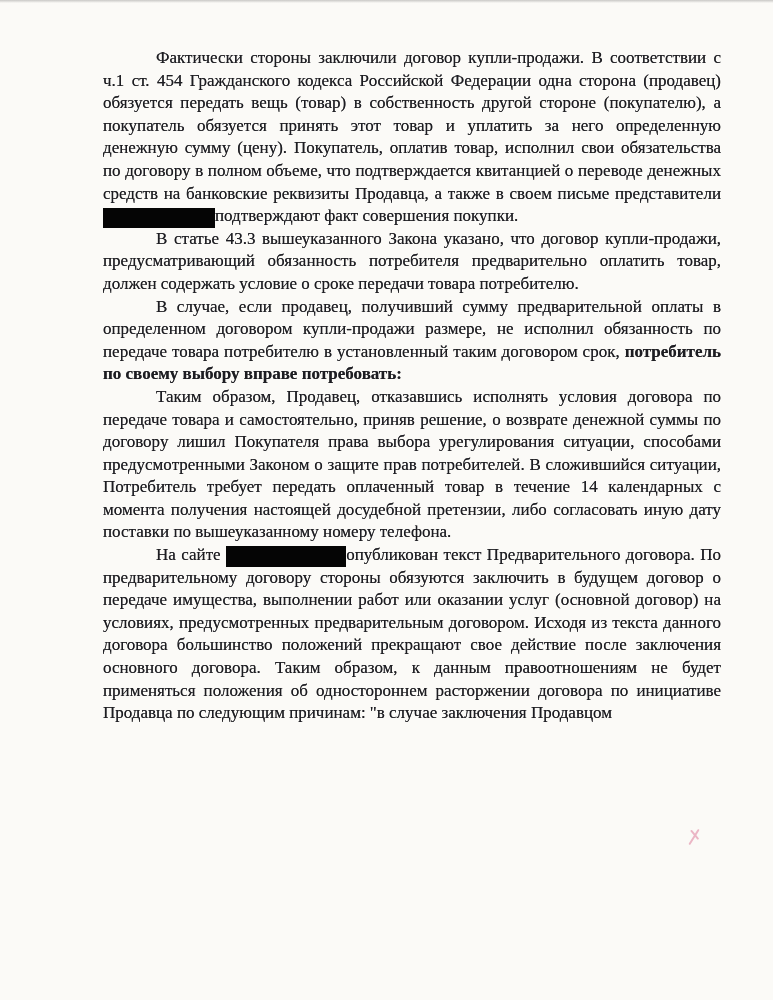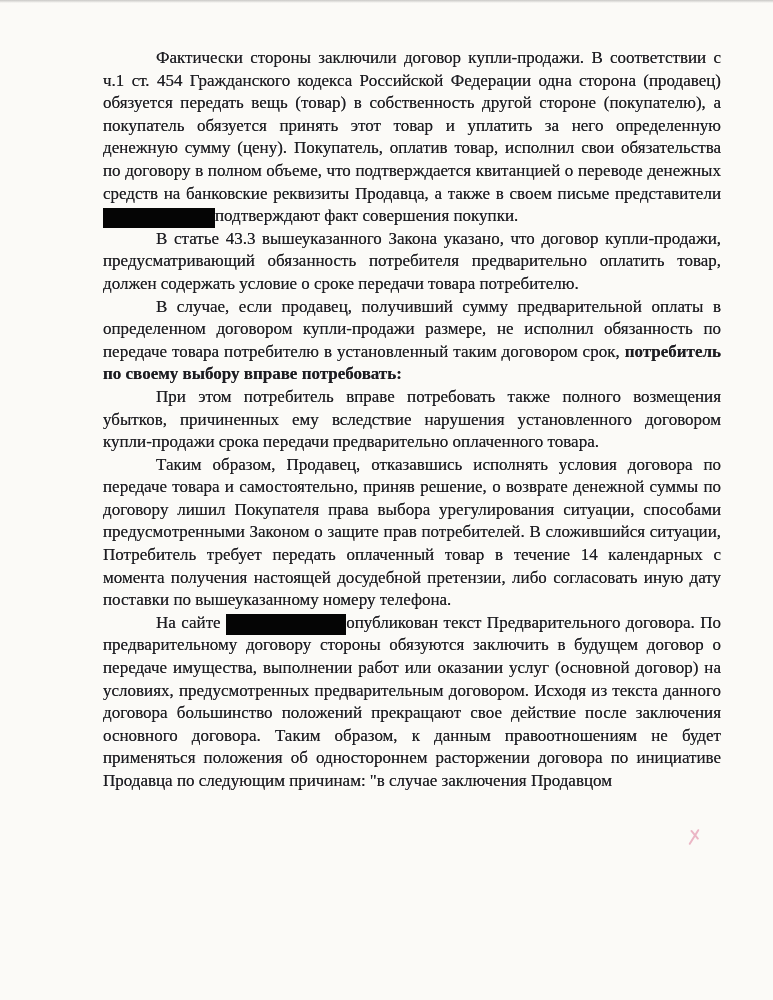--- a/index.html
+++ b/index.html
@@ -78,21 +78,20 @@
 
   <p class="para"><span>Фактически стороны заключили договор купли-продажи. В соответствии с ч.1 ст. 454 Гражданского кодекса Российской Федерации одна сторона (продавец) обязуется передать вещь (товар) в собственность другой стороне (покупателю), а покупатель обязуется принять этот товар и уплатить за него определенную денежную сумму (цену). Покупатель, оплатив товар, исполнил свои обязательства по договору в полном объеме, что подтверждается квитанцией о переводе денежных средств на банковские реквизиты Продавца, а также в своем письме представители </span><span class="redact redact-1"></span><span>подтверждают факт совершения покупки.</span></p>
 
 
   <p class="para">В статье 43.3 вышеуказанного Закона указано, что договор купли-продажи, предусматривающий обязанность потребителя предварительно оплатить товар, должен содержать условие о сроке передачи товара потребителю.</p>
 
   <p class="para"><span>В случае, если продавец, получивший сумму предварительной оплаты в определенном договором купли-продажи размере, не исполнил обязанность по передаче товара потребителю в установленный таким договором срок, </span><span class="bold-seg">потребитель по своему выбору вправе потребовать:</span></p>
 
 
 
-  <p class="para">При этом потребитель вправе потребовать также полного возмещения убытков, причиненных ему вследствие нарушения установленного договором купли-продажи срока передачи предварительно оплаченного товара.</p>
 
 
   <p class="para">Таким образом, Продавец, отказавшись исполнять условия договора по передаче товара и самостоятельно, приняв решение, о возврате денежной суммы по договору лишил Покупателя права выбора урегулирования ситуации, способами предусмотренными Законом о защите прав потребителей. В сложившийся ситуации, Потребитель требует передать оплаченный товар в течение 14 календарных с момента получения настоящей досудебной претензии, либо согласовать иную дату поставки по вышеуказанному номеру телефона.</p>
 
   <p class="para"><span>На сайте </span><span class="redact redact-2"></span><span>опубликован текст Предварительного договора. По предварительному договору стороны обязуются заключить в будущем договор о передаче имущества, выполнении работ или оказании услуг (основной договор) на условиях, предусмотренных предварительным договором. Исходя из текста данного договора большинство положений прекращают свое действие после заключения основного договора. Таким образом, к данным правоотношениям не будет применяться положения об одностороннем расторжении договора по инициативе Продавца по следующим причинам: "в случае заключения Продавцом</span></p>
 
 </div>
 
 <div class="pen-mark"></div>
 

